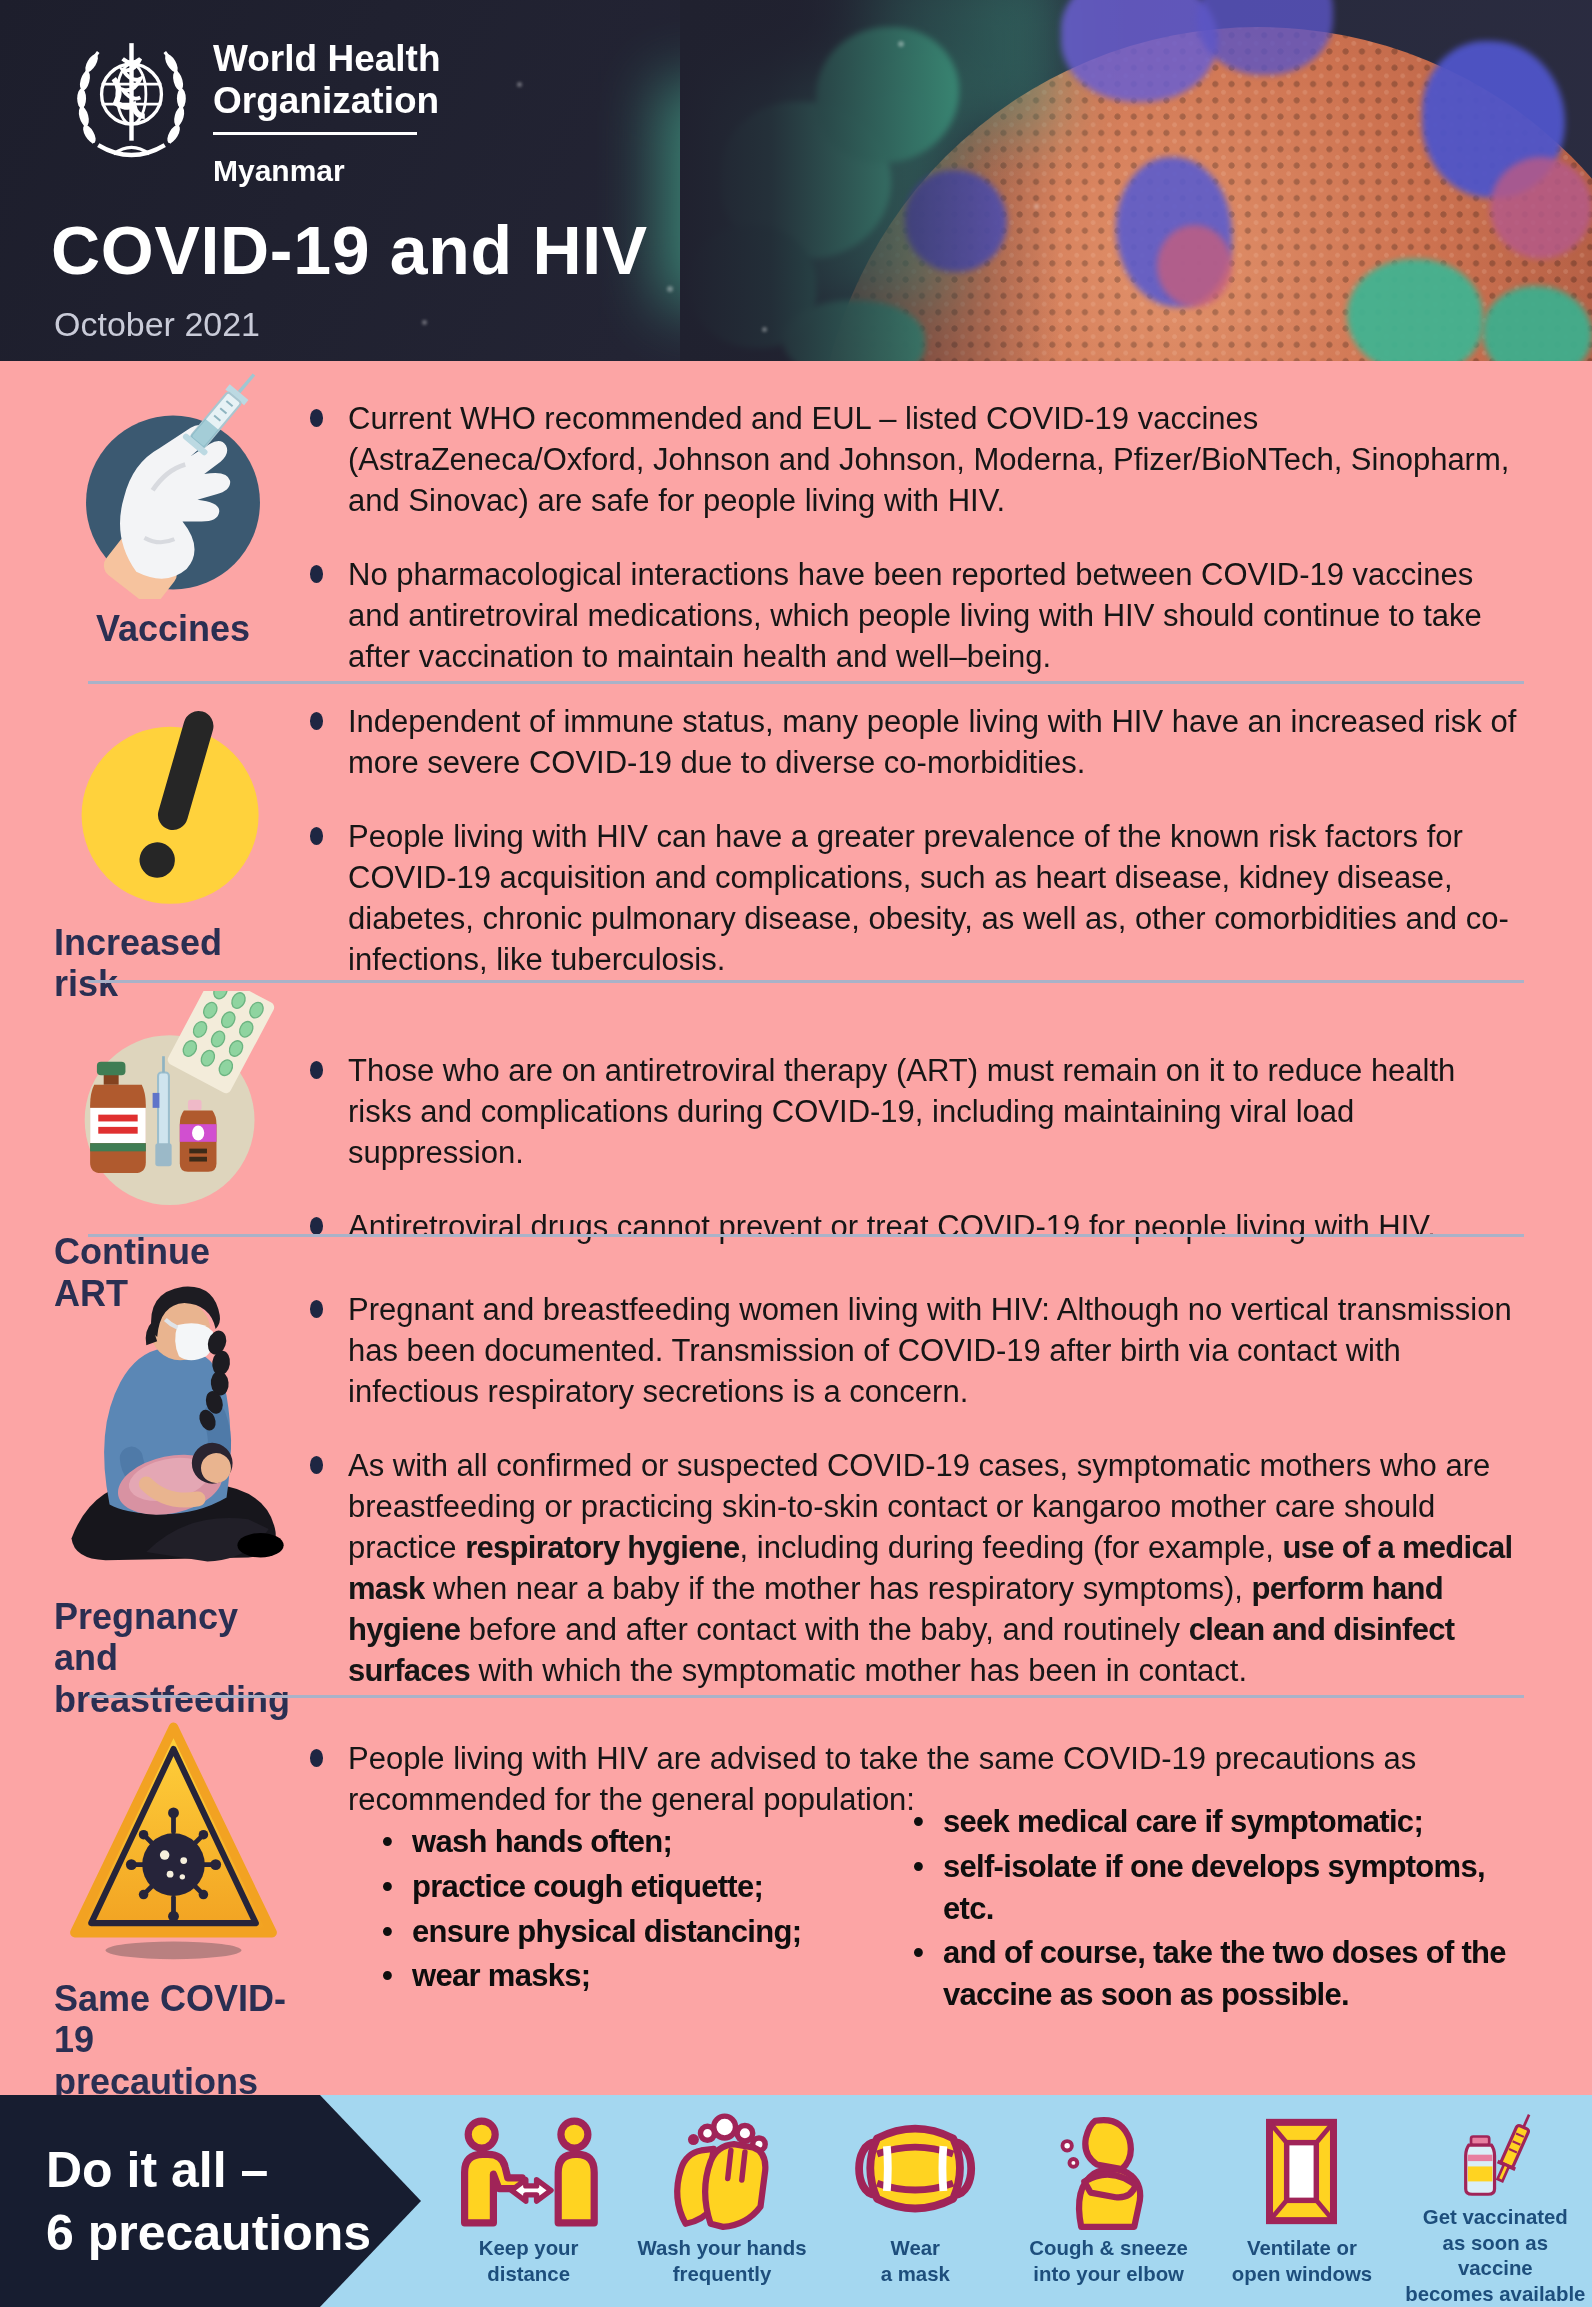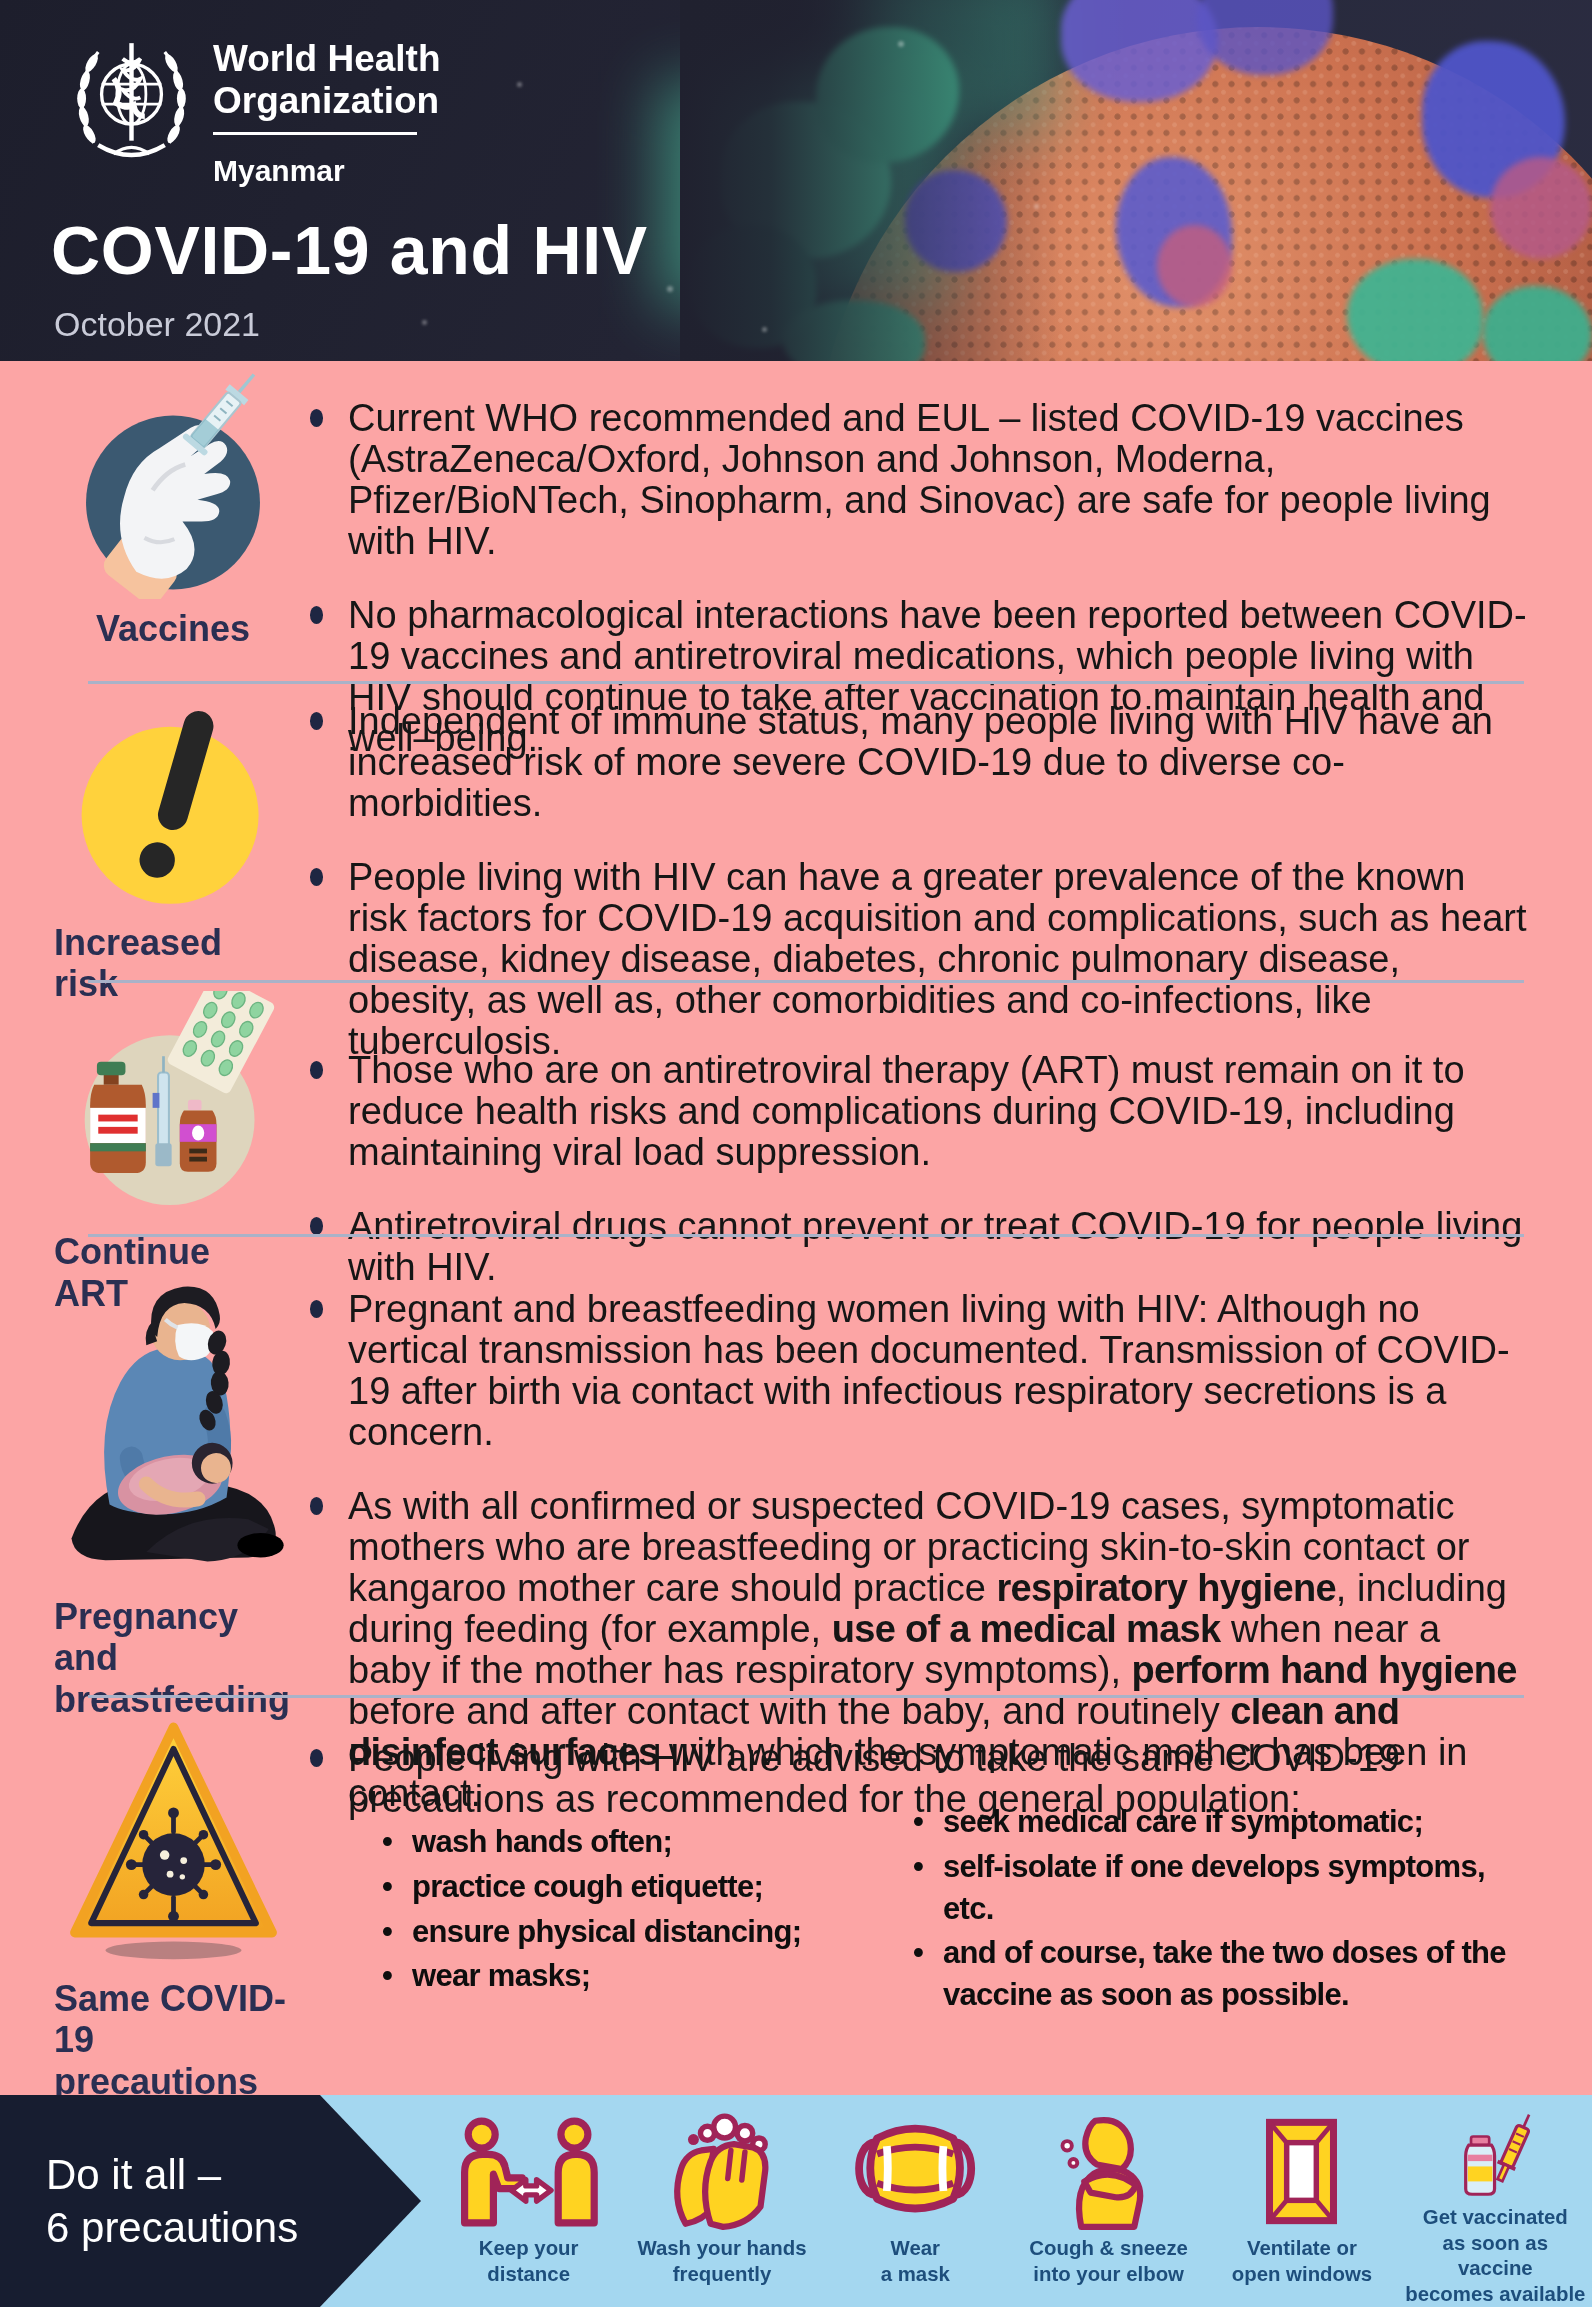--- a/index.html
+++ b/index.html
@@ -47,39 +47,39 @@
 
   .divider { position:absolute; left:88px; width:1436px; height:2.7px; background:#a9b2c8; }
 
   .icon-col { position:absolute; left:54px; width:238px; display:flex; flex-direction:column; align-items:center; }
   .sec-label { margin-top:9.5px; text-align:left; color:#2a2f52; font-size:36px; font-weight:700;
                line-height:1.16; max-width:252px; }
 
   .text-col { position:absolute; left:306px; right:65px; }
   ul.bullets { list-style:none; }
   ul.bullets > li { position:relative; padding-left:42px; margin-bottom:33px;
-                    font-size:38px; line-height:41px; color:#161616; }
+                    font-size:31px; line-height:41px; color:#161616; }
   ul.bullets > li::before { content:""; position:absolute; left:4.1px; top:11px; width:13px; height:17.7px;
                     border-radius:50%; background:#1e2642; }
   ul.bullets b { font-weight:700; letter-spacing:-0.7px; }
 
   .sub-row { display:flex; margin-top:-11px; margin-left:76px; }
   ul.mini { list-style:none; }
   ul.mini.left-col { width:477px; }
   ul.mini.right-col { flex:1; margin-left:54px; margin-top:-20.4px; }
   ul.mini > li { position:relative; padding-left:30px; margin-bottom:2.7px;
                  font-size:31px; font-weight:700; letter-spacing:-0.7px; line-height:42px; color:#0e0e0e; }
   ul.mini > li::before { content:"•"; position:absolute; left:0; top:0; font-size:31px; }
 
   
   .footer { position:absolute; left:0; top:2095px; width:1592px; height:212px; background:#a4d7f0; }
   .footer-arrow { position:absolute; left:0; top:0; width:421px; height:212px; background:#171d30;
                   clip-path: polygon(0 0, 76% 0, 100% 50%, 76% 100%, 0 100%); }
   .footer-title { position:absolute; left:46px; top:50%; transform:translateY(-50%);
-                  color:#ffffff; font-size:42px; font-weight:400; line-height:1.25; white-space:pre-line; }
+                  color:#ffffff; font-size:50px; font-weight:700; line-height:1.25; white-space:pre-line; }
   .footer-items { position:absolute; left:436px; right:4px; top:0; height:212px; display:flex;gap:8px; }
   .footer-item { flex:1; display:flex; flex-direction:column; align-items:center; padding-top:17.7px; }
   .footer-item svg { height:117px; }
   .footer-label { margin-top:6.8px; text-align:center; color:#1d4e7c; font-size:20.4px; font-weight:700;
                   line-height:1.25; white-space:pre-line; }
 </style>
 </head>
 <body>
 
 <div class="page">

